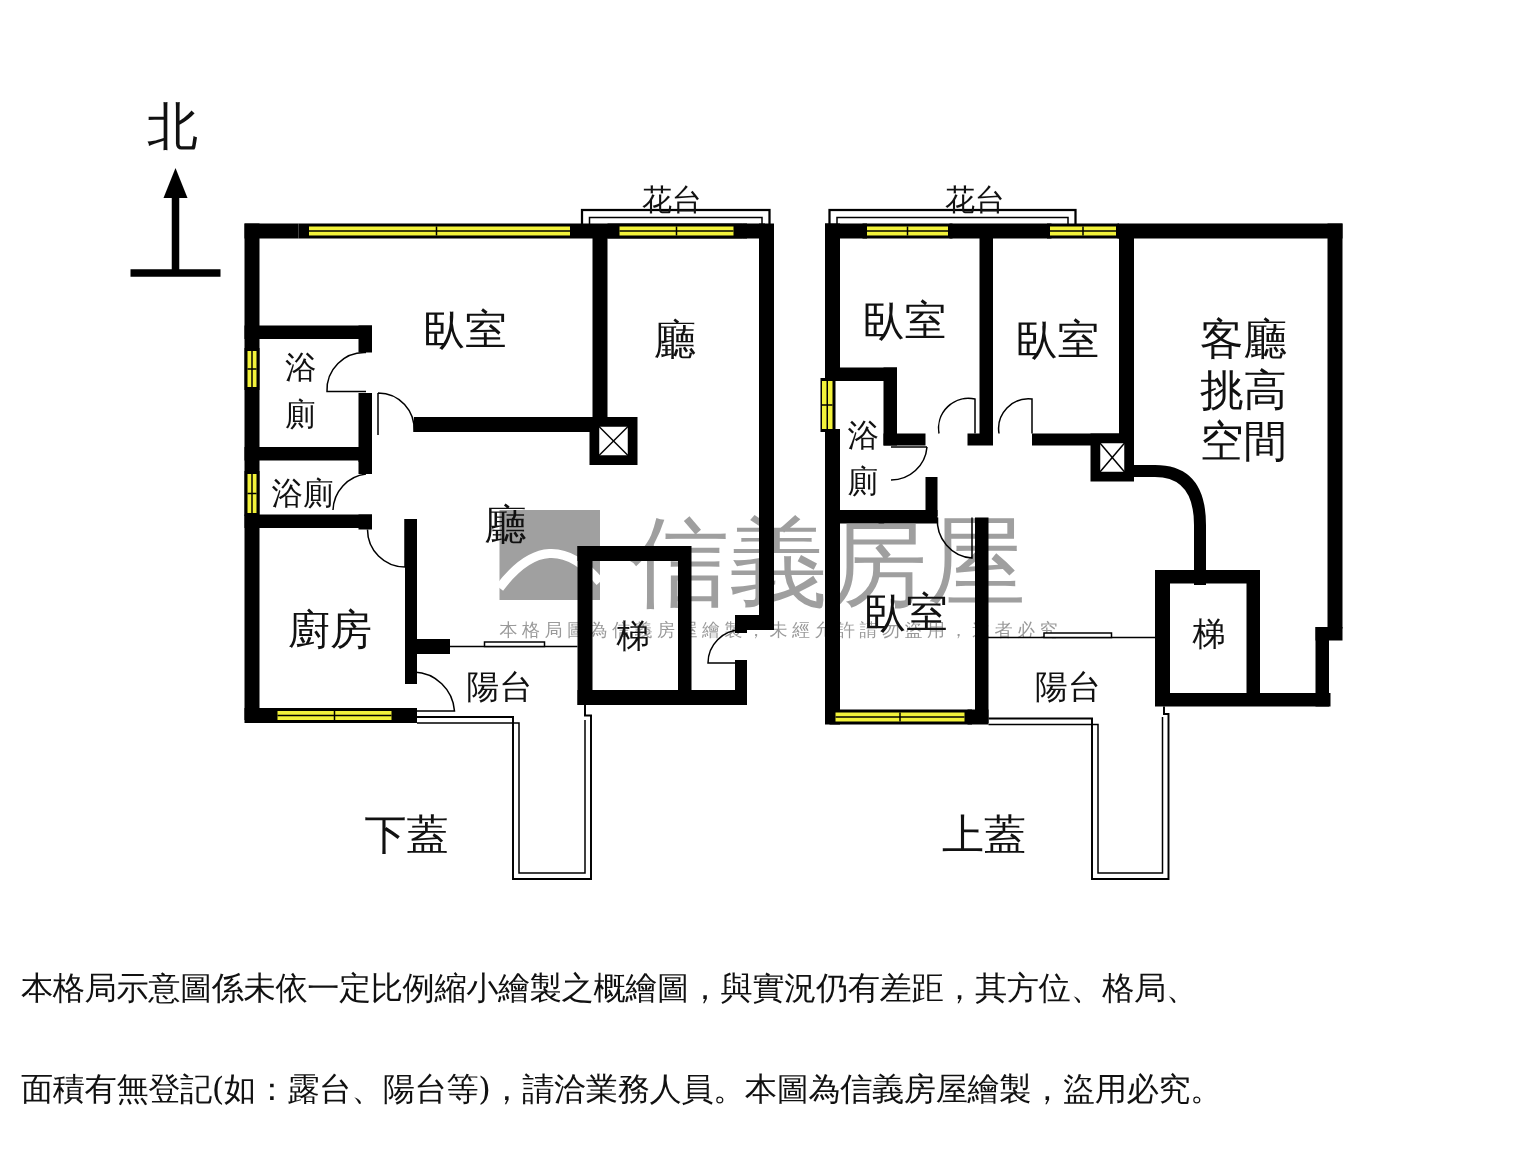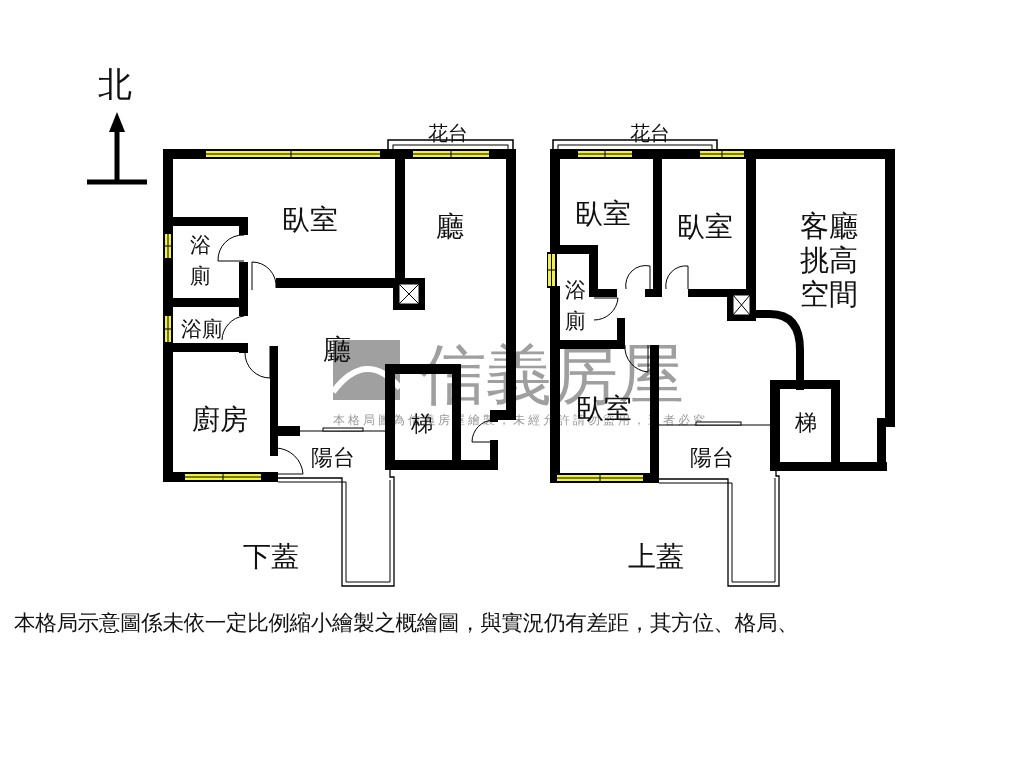--- a/index.html
+++ b/index.html
@@ -5,21 +5,21 @@
   html, body { margin: 0; padding: 0; background: #ffffff; }
   body { width: 1024px; height: 768px; position: relative; overflow: hidden;
          font-family: "DejaVu Serif", "Liberation Serif", serif; }
   #plan { position: absolute; left: 0; top: 0; width: 1024px; height: 600px; }
   .lbl { font-family: "DejaVu Serif", "Liberation Serif", serif; fill: #111; }
   .wm-big { font-family: "DejaVu Sans", "Liberation Sans", sans-serif; fill: #8f8f8f; opacity: 0.85; }
   .wm-small { font-family: "DejaVu Sans", "Liberation Sans", sans-serif; fill: #9a9a9a; }
   .disclaimer { position: absolute; left: 14px; top: 608px; width: 1000px;
                 font-family: "DejaVu Serif", "Liberation Serif", serif;
                 font-size: 21.5px; line-height: 30px; color: #111; letter-spacing: -0.3px; }
-  .disclaimer div { white-space: nowrap; }
+  .disclaimer div { white-space: nowrap; margin-top: 37px; }
 </style>
 </head>
 <body>
 
 <svg id="plan" viewBox="0 0 1024 600" xmlns="http://www.w3.org/2000/svg">
   <defs>
     <g id="win-h">
       <rect x="0" y="-4" width="10" height="8" fill="#000"></rect>
     </g>
   </defs>
@@ -235,13 +235,14 @@
     <text class="lbl" x="565" y="328" font-size="21">廁</text>
     <text class="lbl" x="576" y="418" font-size="28">臥室</text>
     <text class="lbl" x="795" y="430" font-size="22">梯</text>
     <text class="lbl" x="690" y="465" font-size="22">陽台</text>
     <text class="lbl" x="628" y="566" font-size="28">上蓋</text>
   </g>
 </svg>
 
 <div class="disclaimer">
   <div>本格局示意圖係未依一定比例縮小繪製之概繪圖，與實況仍有差距，其方位、格局、</div>
+  <div>面積有無登記(如：露台、陽台等)，請洽業務人員。本圖為信義房屋繪製，盜用必究。</div>
 </div>
 
 </body></html>

